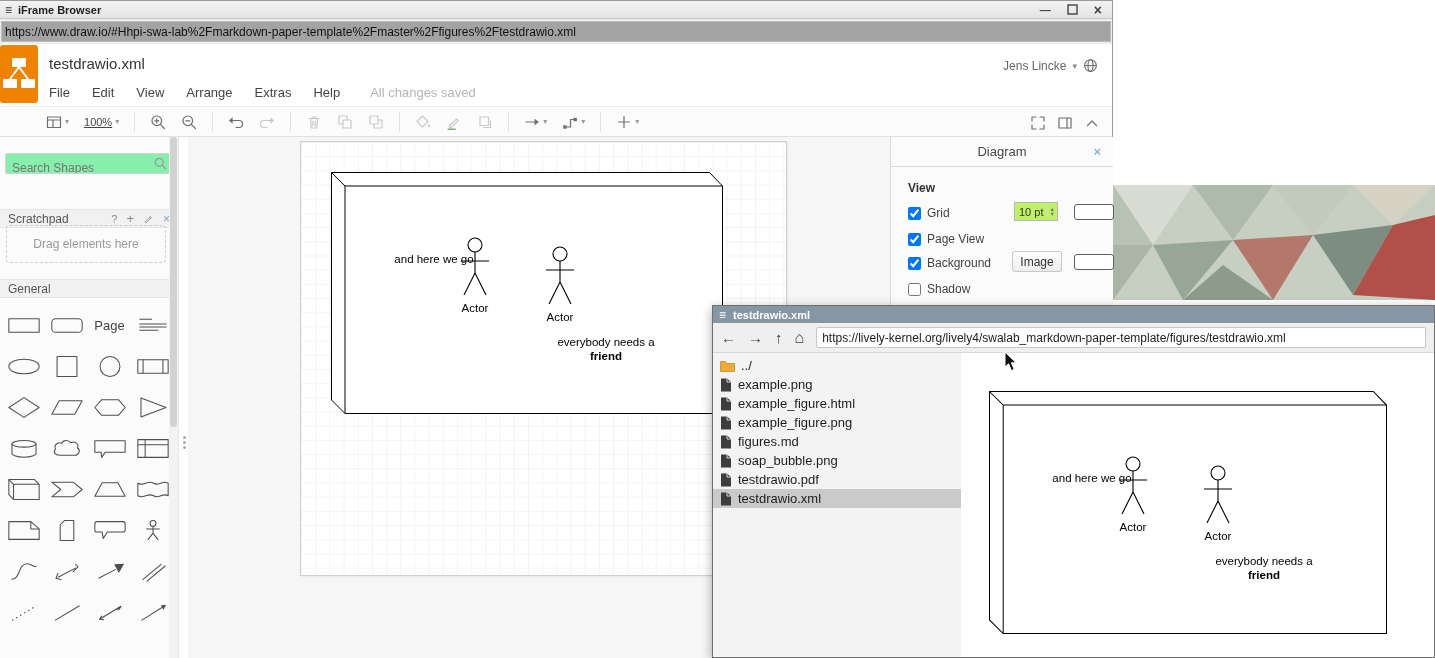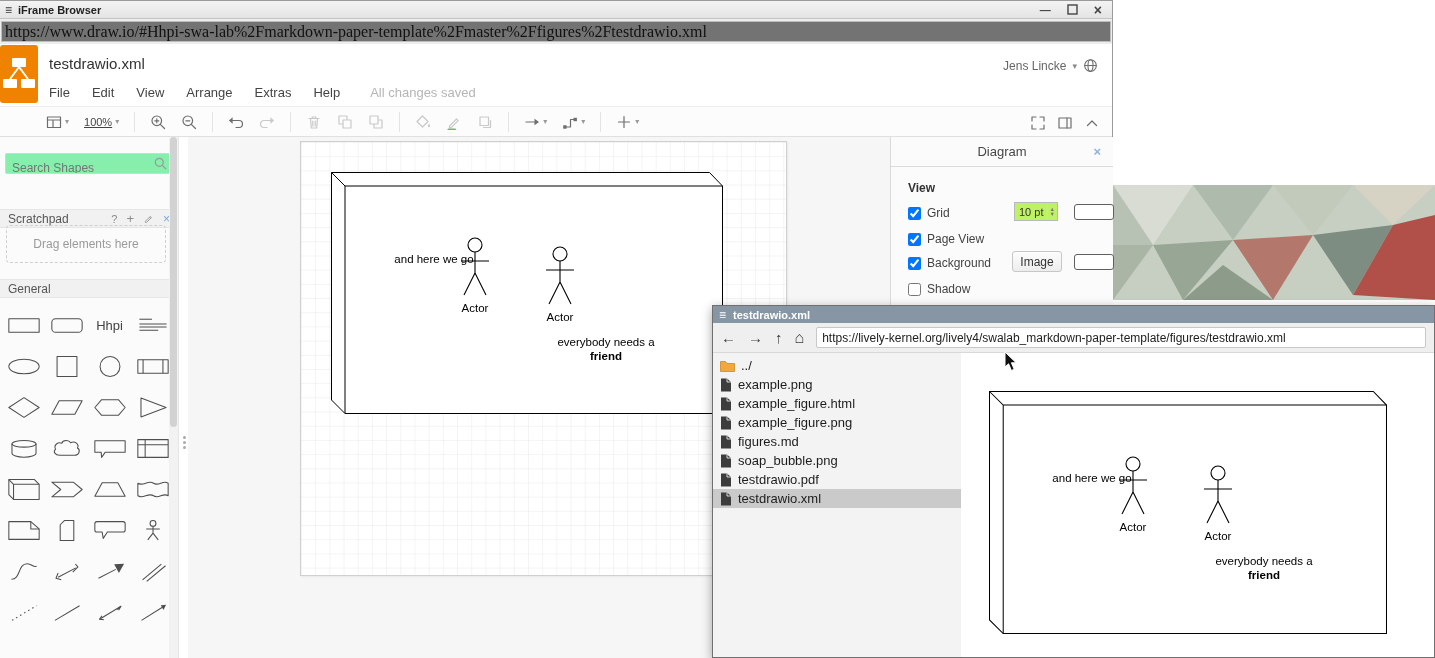--- a/index.html
+++ b/index.html
@@ -13,22 +13,22 @@
           background:#fff; border:1px solid #9a9a9a; border-left:none; border-bottom:none; }
   #w1-titlebar { position:absolute; left:0; top:0; right:0; height:18px;
           background:linear-gradient(#f3f3f3,#e4e4e4); border-bottom:1px solid #c4c4c4;
           display:flex; align-items:center; font-size:11px; color:#222; }
   #w1-titlebar .hamb { margin:0 6px 0 5px; font-size:12px; color:#333; }
   #w1-titlebar .ttl { font-weight:bold; }
   #w1-controls { margin-left:auto; display:flex; align-items:center; gap:16px; padding-right:10px; }
   #w1-controls span, #w1-controls svg { color:#444; cursor:default; }
   #w1-url-row { position:absolute; left:0; top:18px; right:0; height:25px; background:#ededed;
           display:flex; align-items:center; padding:1px; }
-  #w1-url-row input { flex:1; height:21px; border:1px solid #bdbdbd; background:#737373;
-          font-size:16px; color:#111; padding:0 3px; font-family:Liberation Serif, serif; }
+  #w1-url-row input { flex:1; height:21px; border:1px solid #bdbdbd; background:#a3a3a3;
+          font-size:12px; color:#111; padding:0 3px; font-family:Liberation Sans, sans-serif; }
 
   
   #dw-header { position:absolute; left:0; top:43px; right:0; height:62px; background:#fff; }
   #dw-logo { position:absolute; left:0; top:1px; width:38px; height:58px; background:#ef8300; border-radius:3px; }
   #dw-filename { position:absolute; left:49px; top:11px; font-size:15px; color:#333; }
   #dw-user { position:absolute; right:14px; top:14px; display:flex; align-items:center; gap:6px;
              font-size:12px; color:#666; }
   #dw-menubar { position:absolute; left:49px; bottom:6px; display:flex; align-items:center; gap:22px;
              font-size:13px; color:#444; }
   #dw-menubar .status { color:#b5b5b5; margin-left:8px; }
@@ -347,21 +347,21 @@
           <svg viewBox="0 0 32 22">
             <rect x="1.5" y="4.5" width="29" height="13"></rect>
           </svg>
         </div>
       <div class="pcell">
           <svg viewBox="0 0 32 22">
             <rect x="1.5" y="4.5" width="29" height="13" rx="3.5"></rect>
           </svg>
         </div>
       <div class="pcell">
-          <span class="ptext">Hhpi</span>
+          <span class="ptext">Page</span>
         </div>
       <div class="pcell">
           <svg viewBox="0 0 32 22">
             <path d="M3,5 H15" stroke-width="2"></path>
             <path d="M3,9.5 H29 M3,12.5 H29 M3,15.5 H21" stroke-width="0.8"></path>
           </svg>
         </div>
       <div class="pcell">
           <svg viewBox="0 0 32 22">
             <ellipse cx="16" cy="11" rx="14.5" ry="7"></ellipse>

